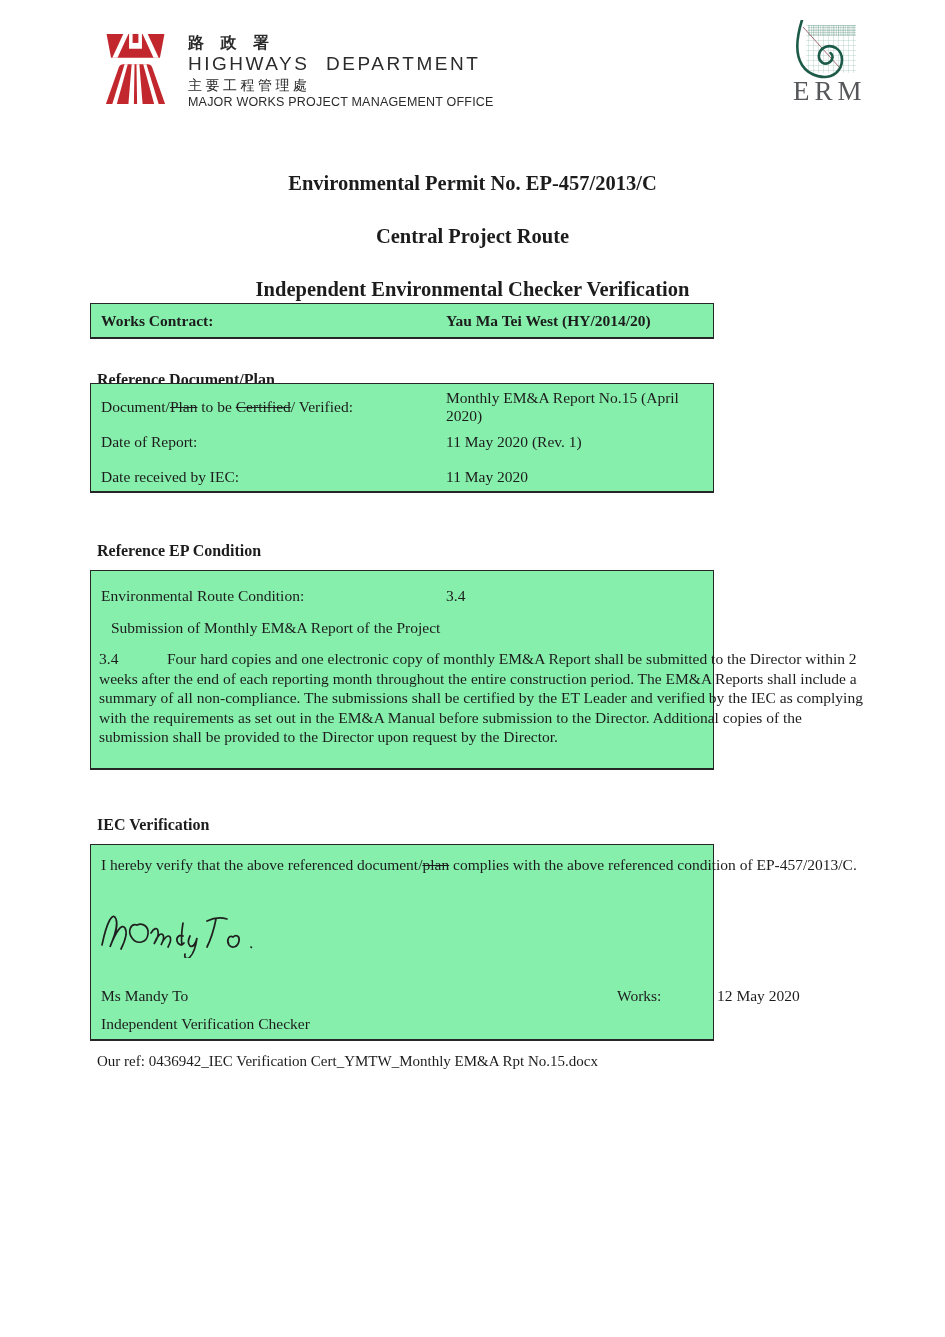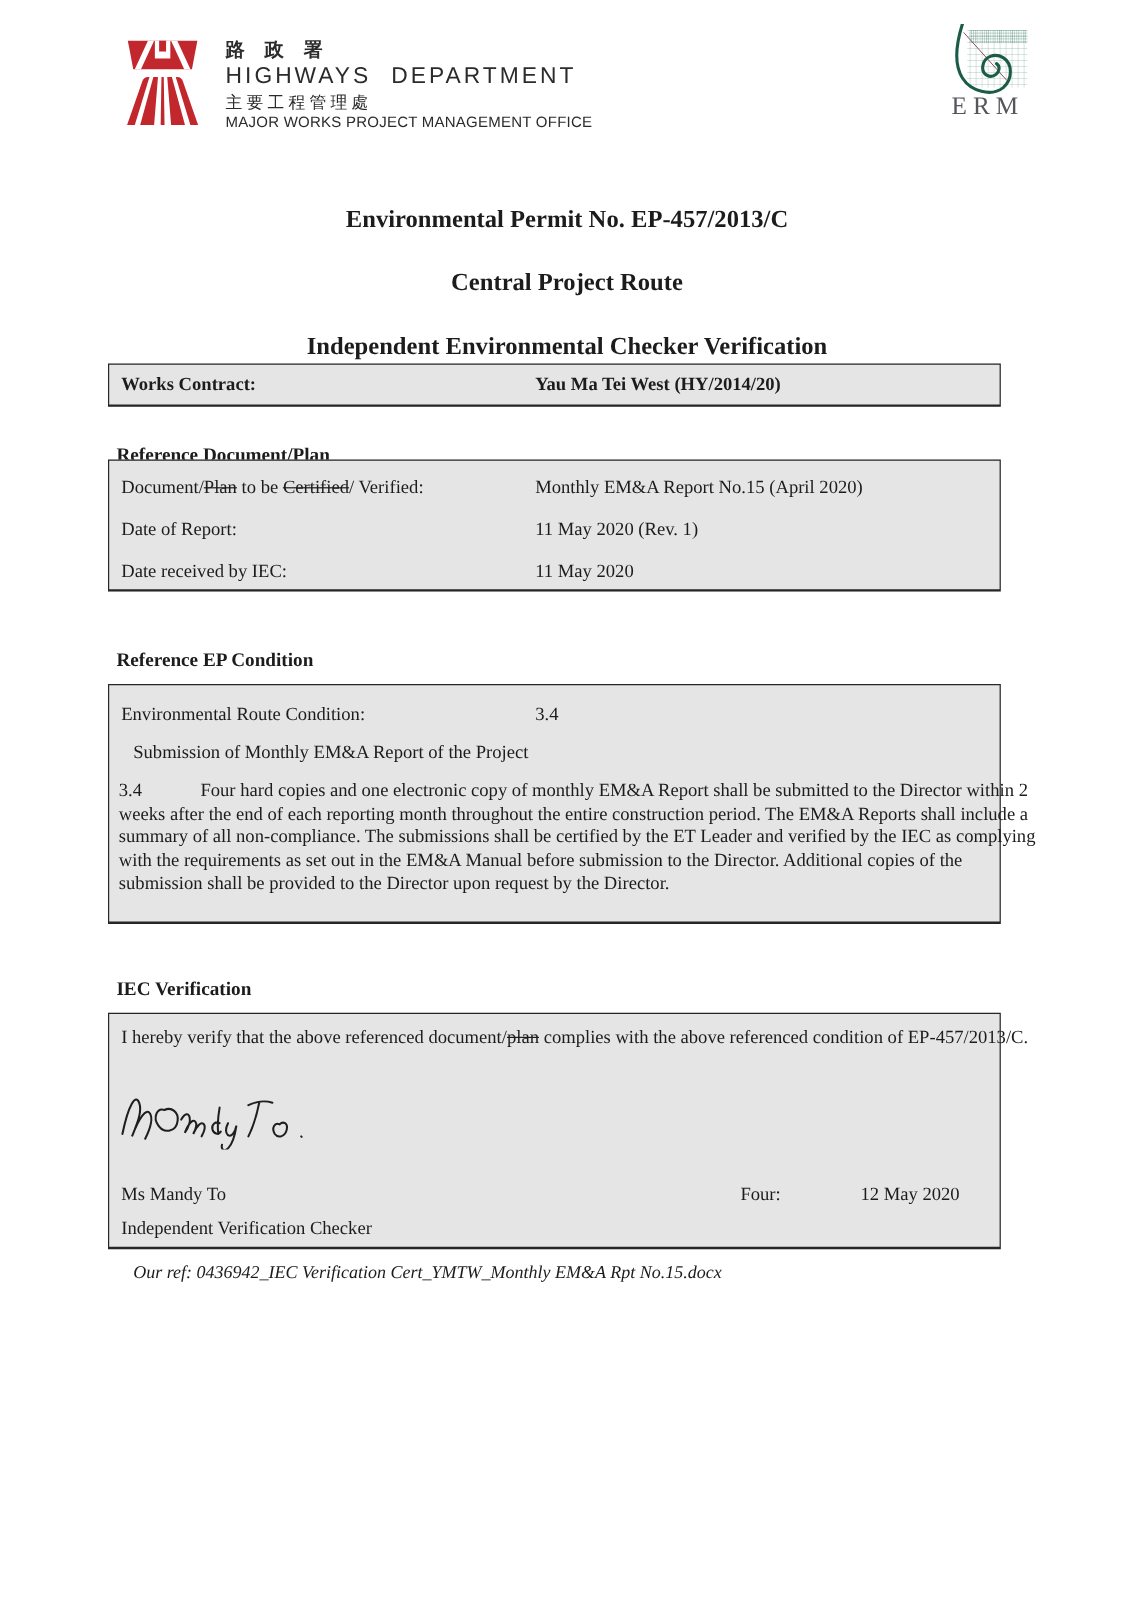--- a/index.html
+++ b/index.html
@@ -8,28 +8,28 @@
 
   
   .hd-logo{position:absolute;left:103px;top:32px;width:65px;height:74px;}
   .hd-text{position:absolute;left:188px;top:33px;font-family:"Liberation Sans", sans-serif;color:#2b2b2b;}
   .dept-cn{font-size:16px;letter-spacing:6px;font-weight:600;line-height:19px;}
   .dept-en{font-size:19px;font-weight:400;letter-spacing:2.5px;word-spacing:9px;line-height:22px;margin-top:1px;}
   .office-cn{font-size:14px;letter-spacing:3.5px;font-weight:500;line-height:17px;margin-top:2px;}
   .office-en{font-size:12.5px;letter-spacing:0.2px;font-weight:500;line-height:15px;margin-top:1px;}
   .erm{position:absolute;left:793px;top:20px;width:70px;height:85px;}
   .erm-word{position:absolute;left:793px;top:76px;font-family:"Liberation Serif",serif;
-            font-size:21px;letter-spacing:5px;color:#56575b;font-weight:500;}
+            font-size:27px;letter-spacing:5px;color:#56575b;font-weight:500;}
 
   
   .title{position:absolute;left:0;width:945px;text-align:center;font-weight:700;font-size:20.5px;margin-top:28px;}
   .t1{top:144px;} .t2{top:197px;} .t3{top:250px;}
 
   
-  .box{position:absolute;left:90px;width:744px;border:1.2px solid #262626;border-bottom-width:2.2px;box-sizing:border-box;background:#e5e5e5;}
+  .box{position:absolute;left:90px;width:624px;border:1.2px solid #262626;border-bottom-width:2.2px;box-sizing:border-box;background:#86efac;}
   .sec-heading{position:absolute;left:97px;font-size:16px;font-weight:700;}
   .row{display:flex;align-items:center;}
   .lbl{display:inline-block;width:345px;flex:0 0 345px;}
   .val{display:inline-block;}
   .strike{text-decoration:line-through;text-decoration-thickness:1px;}
 
   .works-box{top:303px;height:36px;}
   .works-box .row{height:100%;padding-left:10px;font-weight:700;font-size:15.5px;}
 
   .h-refdoc{top:371px;}
@@ -45,21 +45,21 @@
 
   .h-iec{top:816px;}
   .iec-box{top:844px;height:197px;position:absolute;}
   .statement{position:absolute;left:10px;top:8px;width:756px;font-size:15.5px;line-height:23px;}
   .signature{position:absolute;left:8px;top:58px;width:170px;height:55px;}
   .name-row{position:absolute;left:10px;top:142px;width:764px;font-size:15.5px;}
   .date-lbl{position:absolute;left:516px;top:0;}
   .date-val{position:absolute;left:616px;top:0;}
   .signer-title{position:absolute;left:10px;top:170px;font-size:15.5px;}
 
-  .our-ref{position:absolute;left:111px;top:1053px;font-size:15px;font-style:italic;}
+  .our-ref{position:absolute;left:97px;top:1053px;font-size:15px;}
 </style>
 </head>
 <body>
 
 <div class="page">
 
   <svg class="hd-logo" viewBox="0 0 100 115" aria-hidden="true">
     <g fill="#c2272d">
       <path d="M5,3 L95,3 L88,40 L12,40 Z"></path>
       <path d="M4,112 L24,55 Q26,50 31,50 L69,50 Q74,50 76,55 L96,112 Z"></path>
@@ -152,21 +152,21 @@
         <path d="M84,20 C83,26 82,36 83,42 M84,33 C81,31 77,34 78,38 C79,42 83,43 85,40"></path>
         <path d="M91,33 C89,37 89,41 91,43 C94,45 97,40 98,35 C97,42 95,50 91,54 C88,57 85,55 86,51"></path>
         <path d="M108,18 C114,15 122,14 128,16 M117,16 C115,26 112,36 108,44"></path>
         <path d="M134,34 C130,32 127,37 130,42 C133,46 139,44 140,38 C141,33 137,31 134,34"></path>
         <path d="M152,44 L152.4,44.4"></path>
       </g>
     </svg>
 
     <div class="name-row">
       <span>Ms Mandy To</span>
-      <span class="date-lbl">Four:</span>
+      <span class="date-lbl">Works:</span>
       <span class="date-val">12 May 2020</span>
     </div>
     <div class="signer-title">Independent Verification Checker</div>
   </div>
 
   <div class="our-ref">Our ref: 0436942_IEC Verification Cert_YMTW_Monthly EM&amp;A Rpt No.15.docx</div>
 
 </div>
 
 </body></html>

